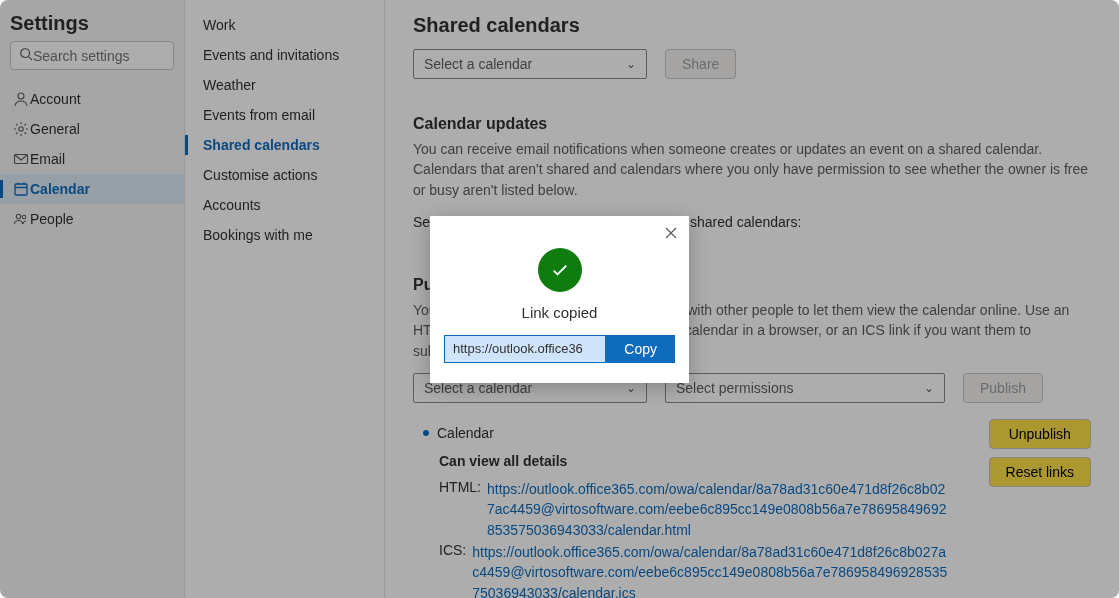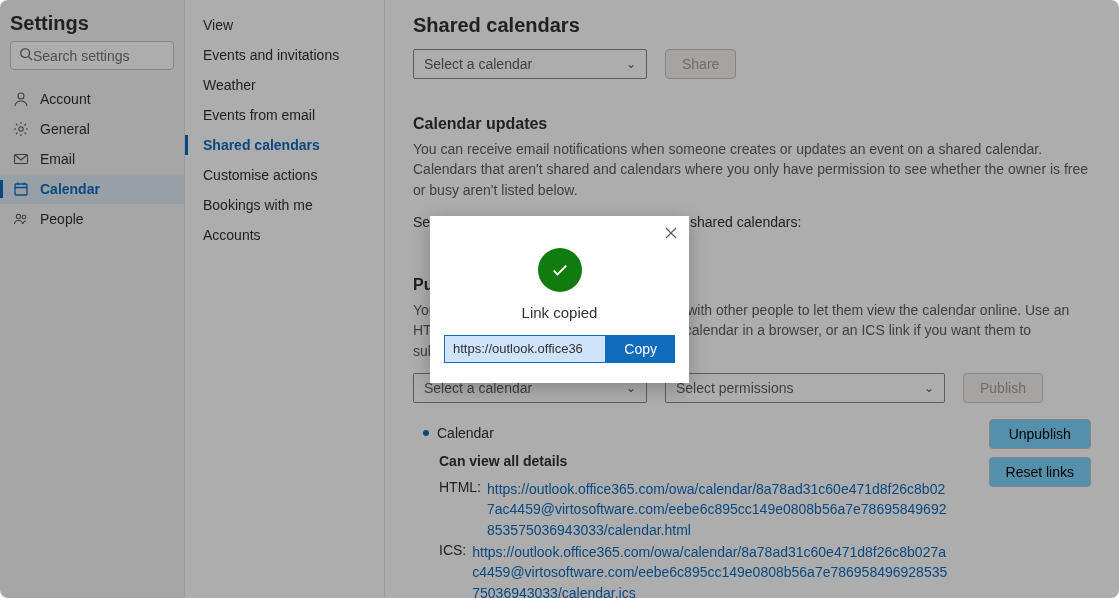--- a/index.html
+++ b/index.html
@@ -6,34 +6,34 @@
   body { font-family: "Segoe UI", -apple-system, sans-serif; font-size: 14px; color: #323130; background: #fff; width: 1119px; height: 598px; overflow: hidden; position: relative; }
   .app { display: flex; height: 100%; border-radius: 8px; overflow: hidden; }
   .col1 { width: 185px; background: #f5f5f5; border-right: 1px solid #e5e5e5; display: flex; flex-direction: column; }
   .col2 { width: 200px; background: #fff; border-right: 1px solid #e5e5e5; padding: 10px 0; }
   .col3 { flex: 1; background: #fff; padding: 14px 28px; overflow: auto; }
   .settings-title { font-size: 20px; font-weight: 600; padding: 12px 10px 6px 10px; }
   .search-wrap { padding: 0 10px 10px 10px; }
   .search-box { display: flex; align-items: center; border: 1px solid #c8c6c4; background: #fff; border-radius: 4px; padding: 5px 8px; color: #605e5c; }
   .search-box input { border: none; outline: none; font-size: 14px; flex: 1; background: transparent; }
   .nav1 { padding: 4px 0; }
-  .nav1-item { display: flex; align-items: center; gap: 10px; padding: 7px 12px; cursor: pointer; font-size: 14px; color: #323130; }
+  .nav1-item { display: flex; align-items: center; padding: 7px 12px; cursor: pointer; font-size: 14px; color: #323130; }
   .nav1-item.active { background: #dfeaf7; color: #0f6cbd; position: relative; }
   .nav1-item.active::before { content: ""; position: absolute; left: 0; top: 6px; bottom: 6px; width: 3px; background: #0f6cbd; }
   .nav1-item .icon { width: 18px; display: flex; align-items: center; justify-content: center; }
   .nav1-item.active .label { font-weight: 600; }
   .nav2-item { padding: 7px 18px; cursor: pointer; font-size: 14px; color: #323130; }
   .nav2-item.active { font-weight: 600; color: #0f6cbd; position: relative; }
   .nav2-item.active::before { content: ""; position: absolute; left: 0; top: 5px; bottom: 5px; width: 3px; background: #0f6cbd; }
   h1.page-title { font-size: 20px; font-weight: 600; margin-bottom: 12px; }
   .select-row { display: flex; gap: 18px; margin-bottom: 36px; }
   .select { border: 1px solid #8a8886; border-radius: 2px; padding: 6px 10px; width: 234px; display: flex; justify-content: space-between; align-items: center; color: #605e5c; background: #fff; gap: 48px; }
   .select.wide { width: 280px; }
   .chev { font-size: 12px; color: #605e5c; }
-  .btn { border: 1px solid #c8c6c4; background: #7dd3fc; padding: 6px 16px; border-radius: 4px; cursor: pointer; font-size: 14px; }
+  .btn { border: 1px solid #c8c6c4; background: #fde047; padding: 6px 16px; border-radius: 4px; cursor: pointer; font-size: 14px; }
   .btn.disabled { color: #a19f9d; background: #f3f2f1; cursor: default; }
   h2.section { font-size: 16px; font-weight: 600; margin-bottom: 6px; }
   .desc { color: #605e5c; line-height: 1.45; margin-bottom: 12px; }
   .spacer { height: 32px; }
   .bullet-row { display: flex; align-items: center; gap: 8px; padding: 6px 0 6px 10px; }
   .bullet { width: 6px; height: 6px; background: #0f6cbd; border-radius: 50%; }
   .details { padding-left: 26px; }
   .perm-label { font-weight: 600; margin: 6px 0 10px 0; }
   .link-row { display: flex; gap: 6px; margin-bottom: 2px; }
   .link-label { width: 44px; color: #323130; }
@@ -118,28 +118,28 @@
               <circle cx="11" cy="6" r="1.8"></circle>
               <path d="M1.5 13c0-2 2-3.5 4-3.5s4 1.5 4 3.5M10 13c0-1.5 1.5-3 3-3"></path>
             </svg>
           </span>
         <span class="label">People</span>
       </div>
     </div>
   </div>
 
   <div class="col2">
-    <div class="nav2-item">View</div>
+    <div class="nav2-item">Work</div>
     <div class="nav2-item">Events and invitations</div>
     <div class="nav2-item">Weather</div>
     <div class="nav2-item">Events from email</div>
     <div class="nav2-item active">Shared calendars</div>
     <div class="nav2-item">Customise actions</div>
+    <div class="nav2-item">Accounts</div>
     <div class="nav2-item">Bookings with me</div>
-    <div class="nav2-item">Accounts</div>
   </div>
 
   <div class="col3">
     <h1 class="page-title">Shared calendars</h1>
 
     <div class="select-row">
       <div class="select">
         <span>Select a calendar</span>
         <span class="chev">⌄</span>
       </div>

